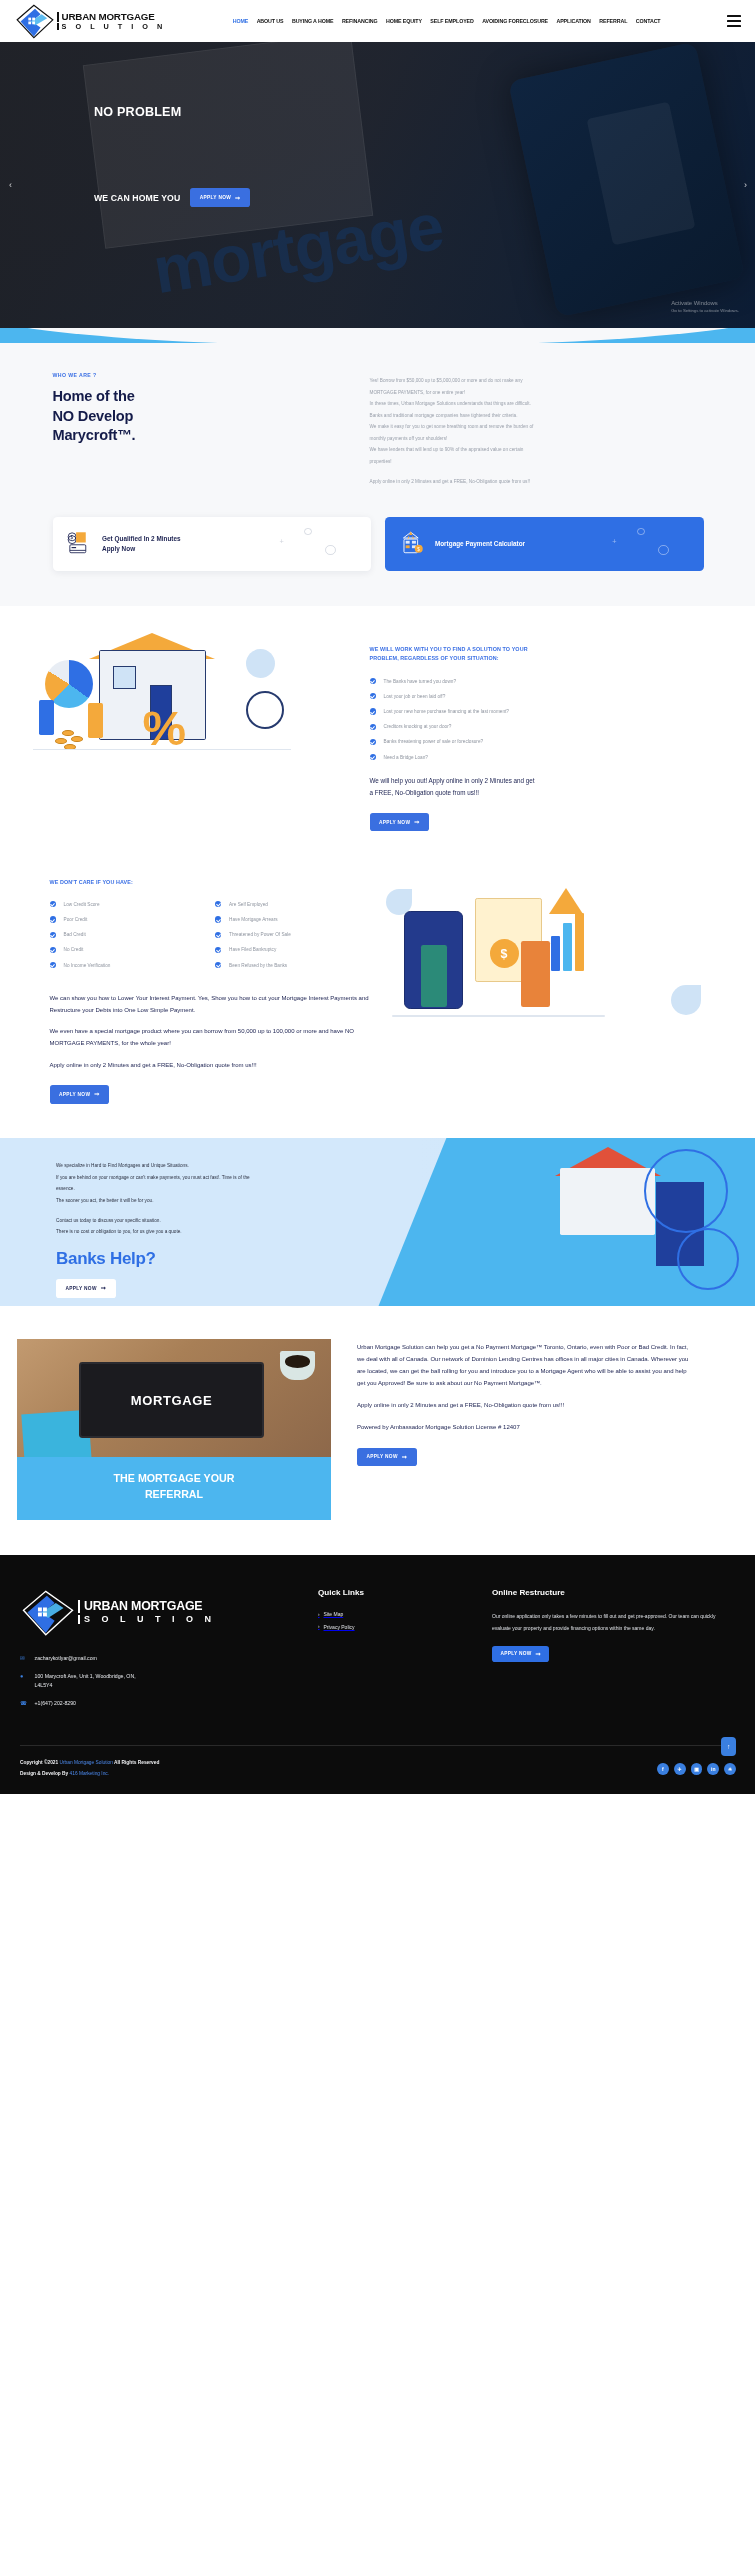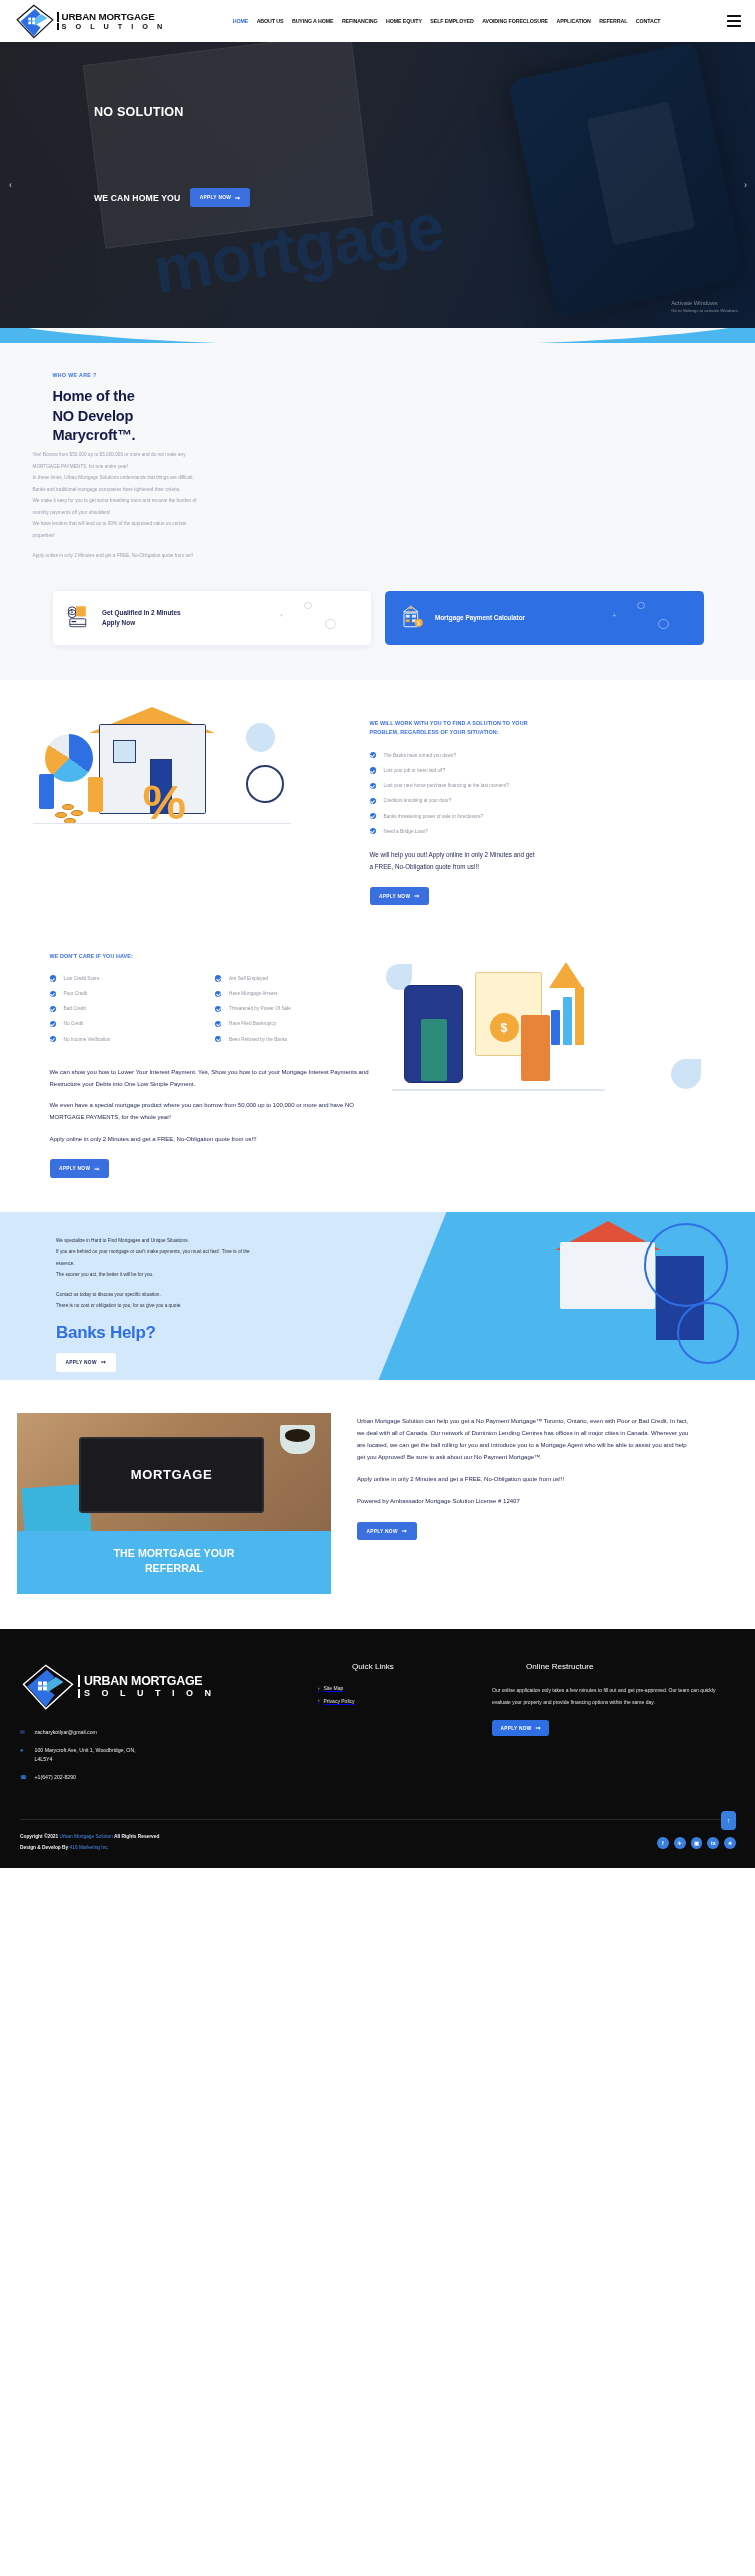--- a/index.html
+++ b/index.html
@@ -91,21 +91,21 @@
   
   .wave {
     height:14.6px; background:#4cb6ef; position:relative; overflow:hidden;
   }
   .wave:after {
     content:""; position:absolute; left:-5%; top:-21.3px; width:110%; height:39px;
     background:#f7f8fa; border-radius:0 0 50% 50%/0 0 100% 100%;
   }
   .about { background:#f7f8fa; padding:29px 0 35px; }
   .wrap { width:691px; margin:0 auto; }
-  .about-cols { display:flex; gap:0;flex-direction:column; }
+  .about-cols { display:flex; gap:0; }
   .about-left { width:337px; padding-left:20px; }
   .eyebrow {
     color:#3a6fe4; font-size:5.2px; font-weight:bold; letter-spacing:0.4px; margin-bottom:9.5px;
   }
   .about-h {
     font-size:14.6px; font-weight:bold; line-height:1.34; color:#151c4a; letter-spacing:-0.2px;
   }
   .about-right { width:337px; padding-top:3.4px; }
   .about-right p {
     color:#9aa0ab; font-size:4.7px; line-height:2.45; font-weight:normal;
@@ -298,21 +298,21 @@
   .f-logo-bot {
     font-weight:bold; font-size:9px; letter-spacing:4.5px; color:#fff;
     border-left:2.8px solid #fff; padding-left:3.9px; margin-top:1.7px;
   }
   .f-contact { }
   .f-row { display:flex; gap:6.7px; align-items:flex-start; margin-bottom:9px; }
   .f-ico { color:#3a7fe0; font-size:5.6px; width:7.9px; flex:0 0 auto; line-height:1.7; }
   .f-txt { color:#e9ebef; font-size:5.2px; line-height:1.7; }
   .f-quick { width:174px; }
   .f-online { width:236px; }
-  .f-h { color:#fff; font-size:8.1px; font-weight:normal; margin-bottom:14.6px;margin-left:34px; }
+  .f-h { color:#fff; font-size:8.1px; font-weight:bold; margin-bottom:14.6px; }
   .f-link { display:flex; align-items:center; gap:3.9px; margin-bottom:6.7px; }
   .f-link .ch { color:#d7d9de; font-size:4.8px; }
   .f-link span.lbl { color:#e3e5e9; font-size:5px; }
   .f-online p { color:#dfe2e7; font-size:5px; line-height:2.35; }
   .f-online .btn-apply { margin-top:11.2px; background:#2f6fe4; padding:5px 8.4px; }
   .f-hr { height:0.6px; background:#2a2a2a; margin:28px 20px 0; }
   .f-bottom {
     display:flex; align-items:center; justify-content:space-between;
     padding:12.4px 20px 14.6px; position:relative;
   }
@@ -371,21 +371,21 @@
 </div>
 
 <section class="hero">
   <div class="hero-doc"></div>
   <div class="hero-phone"></div>
   <div class="hero-calc"></div>
   <div class="hero-bg-word">mortgage</div>
 
   <div class="hero-inner">
     <div class="hero-title">
-      <div>NO SOLUTION</div>
+      <div>NO PROBLEM</div>
     </div>
     <div class="hero-cta-row">
       <div class="hero-sub">WE CAN HOME YOU</div>
       <button class="btn-apply">
         <span>APPLY NOW</span>
         <span class="arw">➞</span>
       </button>
     </div>
   </div>
 

